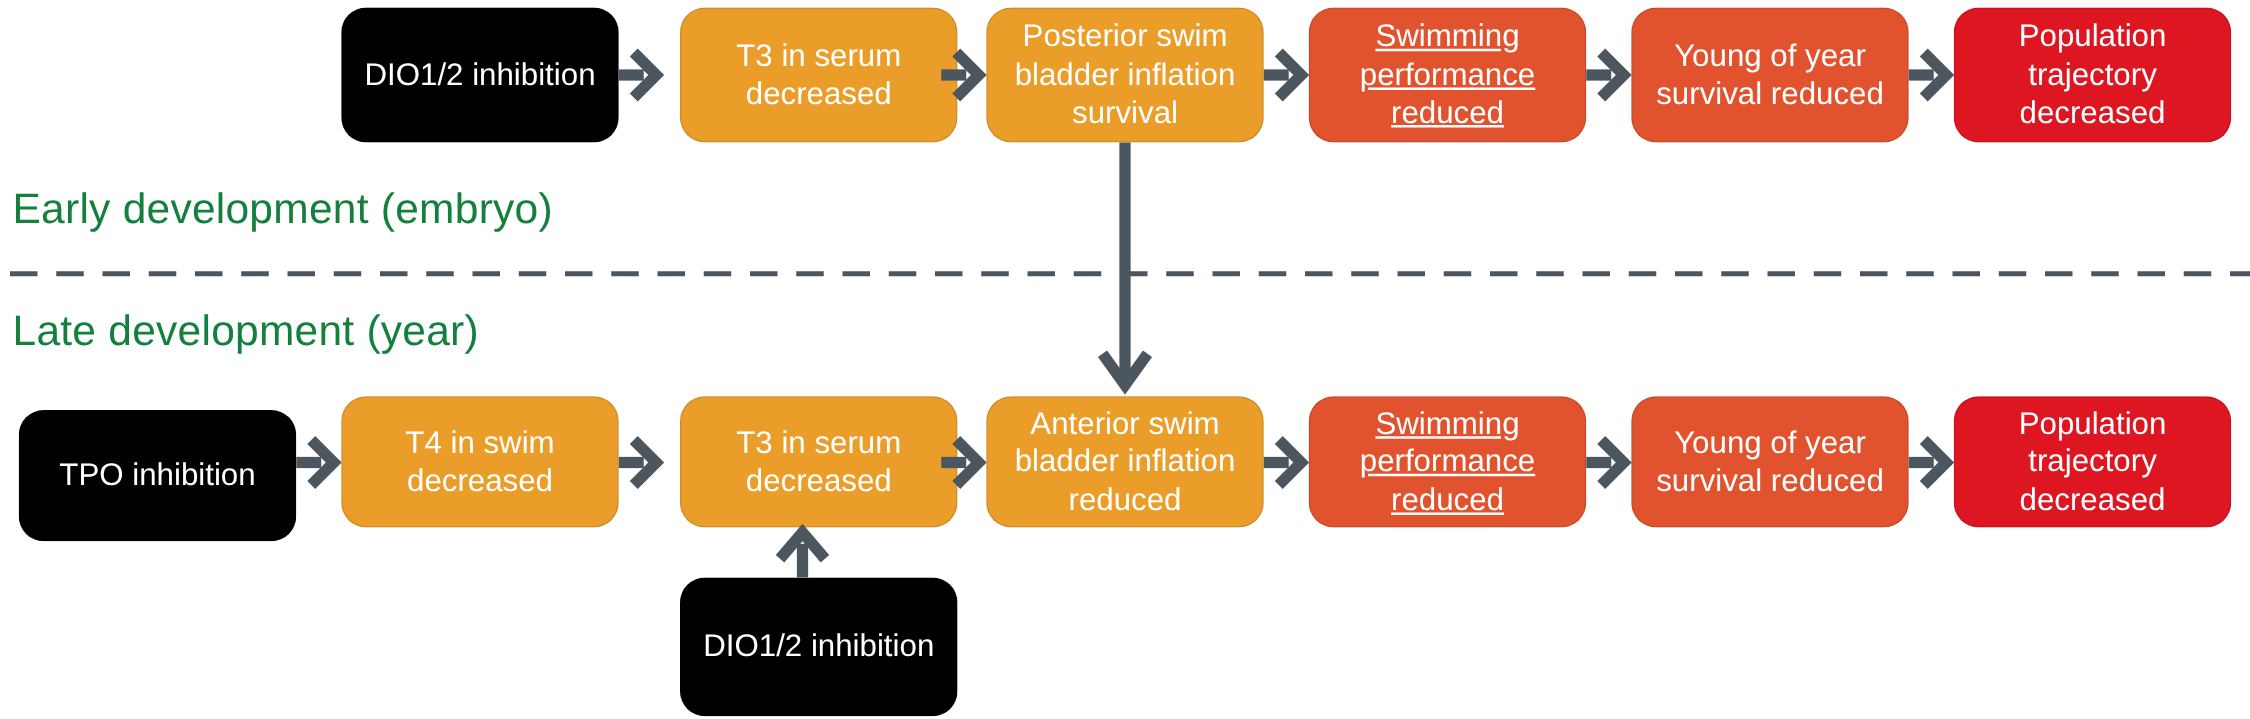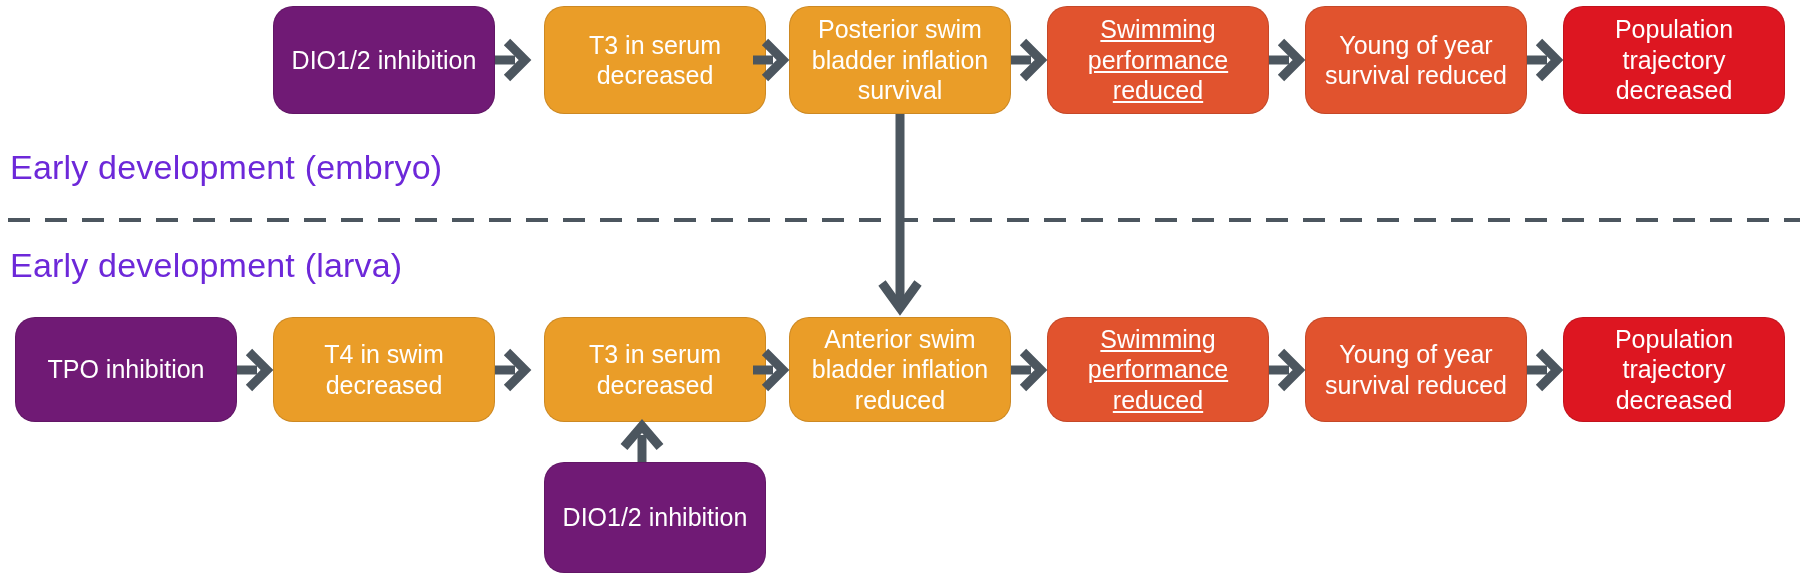--- a/index.html
+++ b/index.html
@@ -21,49 +21,49 @@
     text-align: center;
     color: #ffffff;
     font-size: 25px;
     line-height: 1.22;
     padding: 0 8px;
     box-sizing: border-box;
     border: 1px solid rgba(0,0,0,0.12);
   }
   .row-top    { top: 6px;   height: 108px; }
   .row-bottom { top: 317px; height: 105px; }
-  .green     { background: #701a75; }
+  .green     { background: #000000; }
   .orange    { background: #EA9D28; }
   .orangered { background: #E1532E; }
   .red       { background: #DD1621; }
-  .c1 { left: 15px; }   .c2 { left: 273px; }  .c3 { left: 544px; }
+  .c1 { left: 15px; margin-top: 11px; }   .c2 { left: 273px; }  .c3 { left: 544px; }
   .c4 { left: 789px; }  .c5 { left: 1047px; text-decoration: underline; } .c6 { left: 1305px; }
   .c7 { left: 1563px; }
   .section-label {
     position: absolute;
     left: 10px;
     font-size: 34px;
-    color: #6d28d9;
+    color: #15803d;
     letter-spacing: 0.2px;
     white-space: nowrap;
   }
   .label-early { top: 148px; }
   .label-late  { top: 246px; }
   .arrow { position: absolute; }
   .arrow svg { display: block; overflow: visible; }
   .arrow-stroke { stroke: #4C565F; stroke-width: 9; fill: none; }
   .divider { position: absolute; left: 0; top: 209px; }
 </style>
 </head>
 <body>
 
 <div class="stage">
 
   <div class="section-label label-early">Early development (embryo)</div>
-  <div class="section-label label-late">Early development (larva)</div>
+  <div class="section-label label-late">Late development (year)</div>
 
   <div class="divider">
     <svg width="1800" height="6" viewBox="0 0 1800 6">
       <line x1="8" y1="3" x2="1800" y2="3" stroke="#4C565F" stroke-width="4" stroke-dasharray="22 15"></line>
     </svg>
   </div>
 
   <div class="node row-top c2 green">
     <span>DIO1/2 inhibition</span>
   </div>

